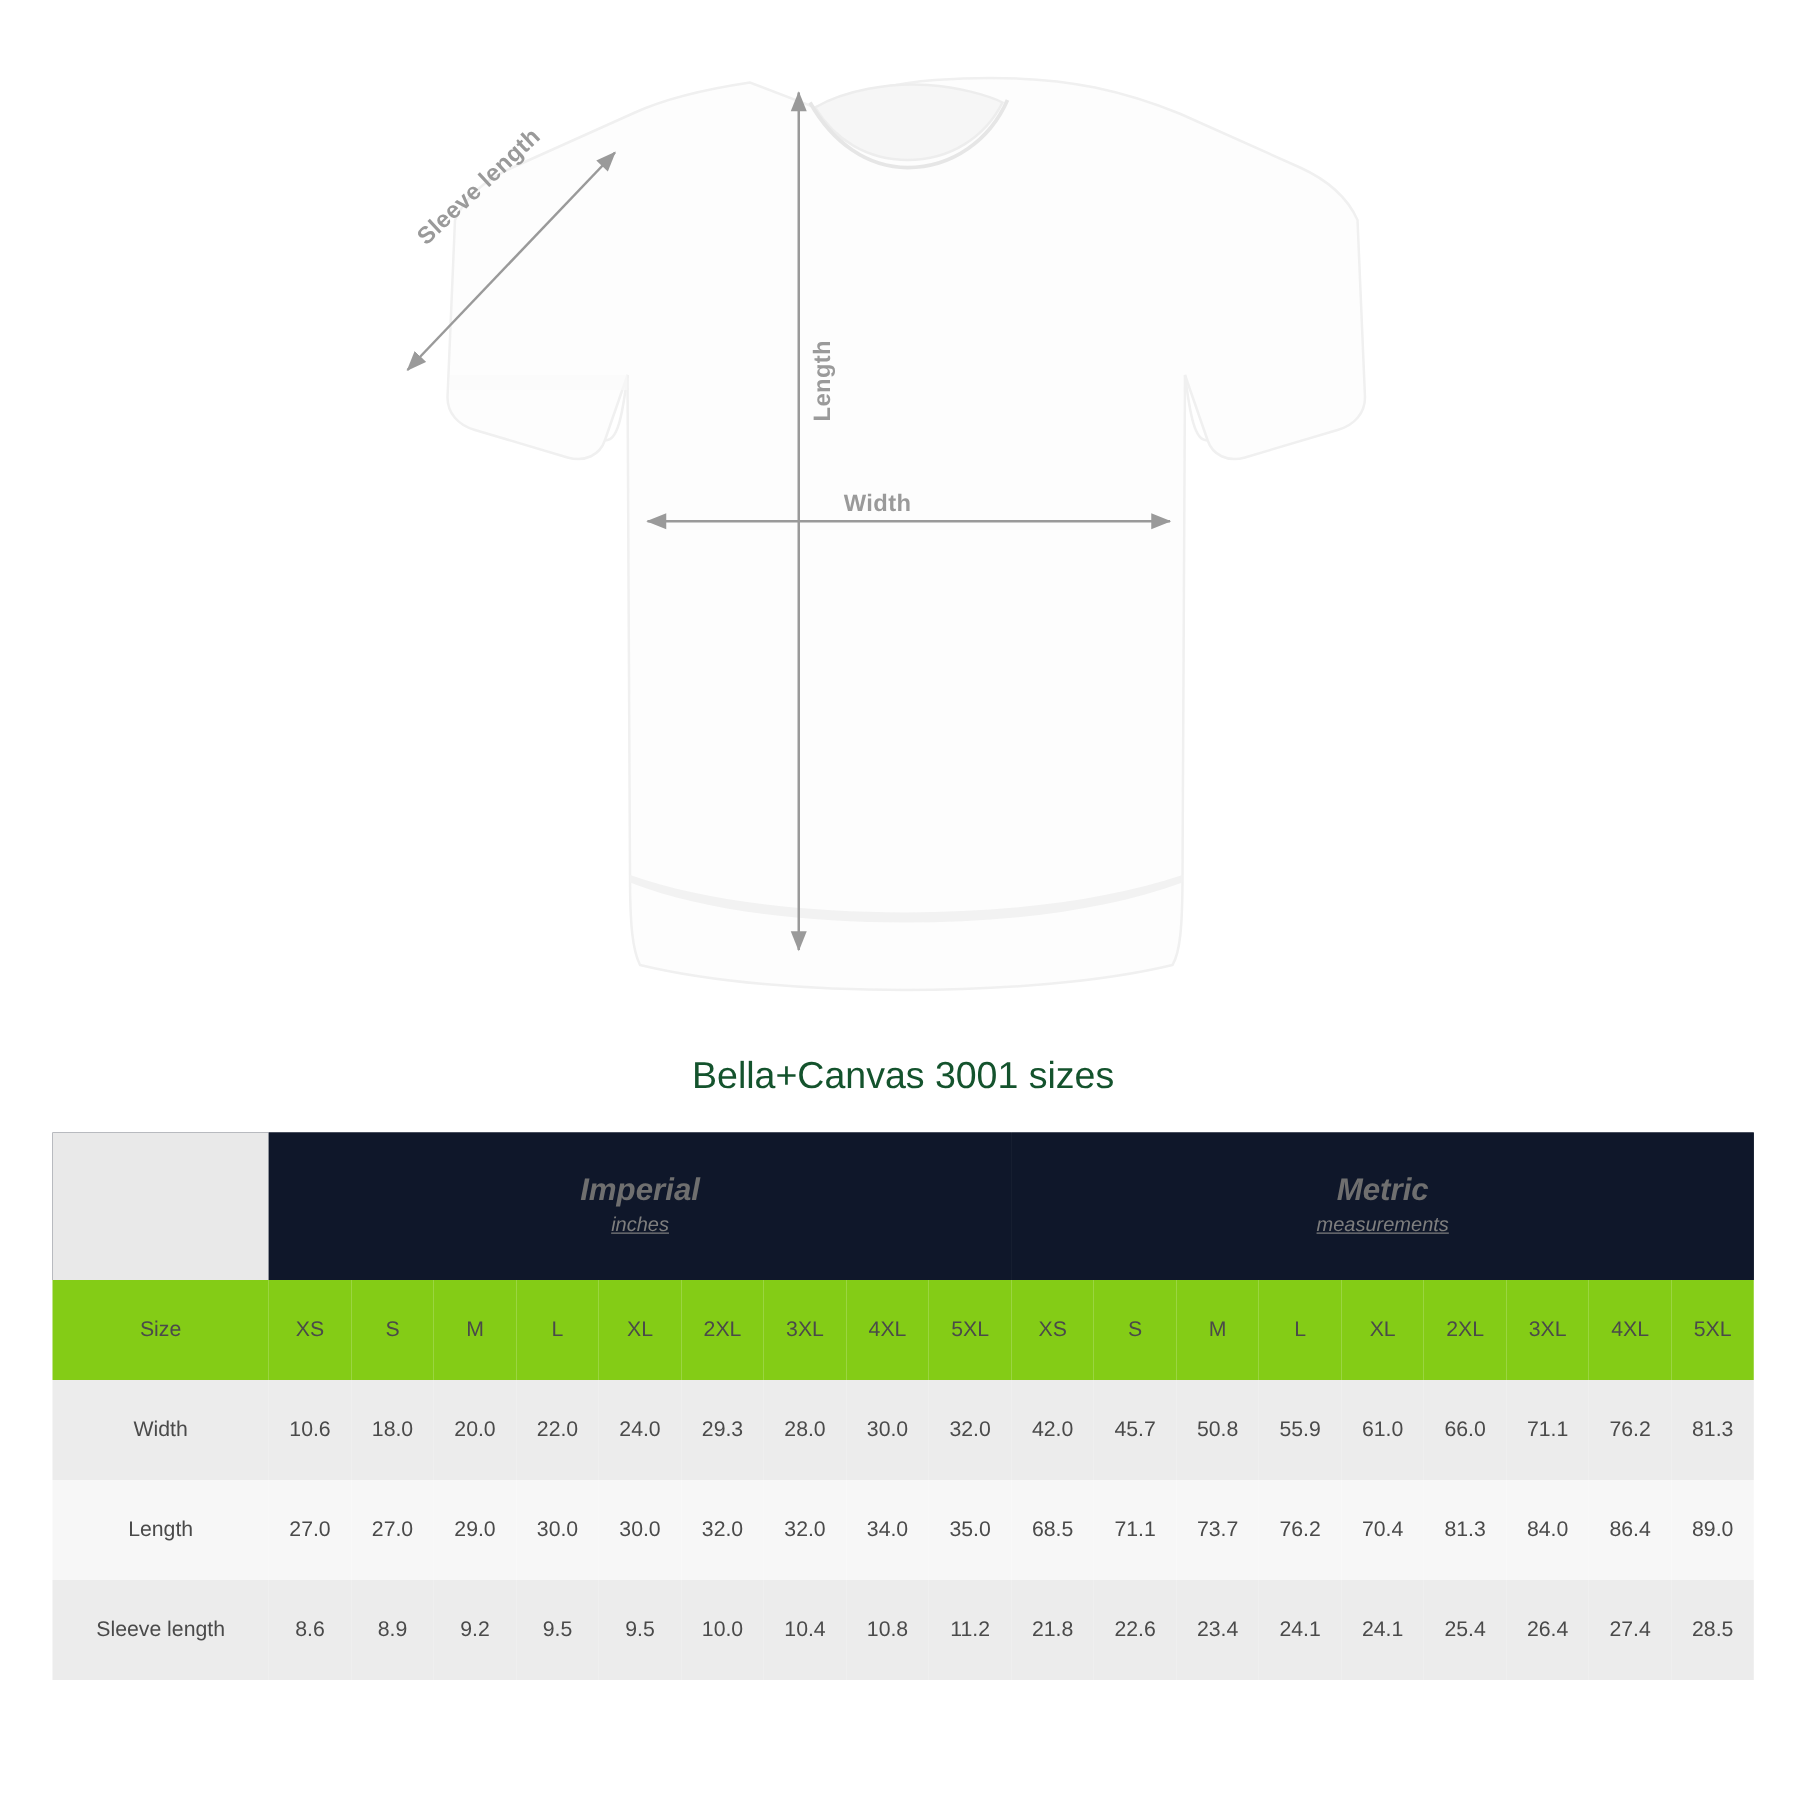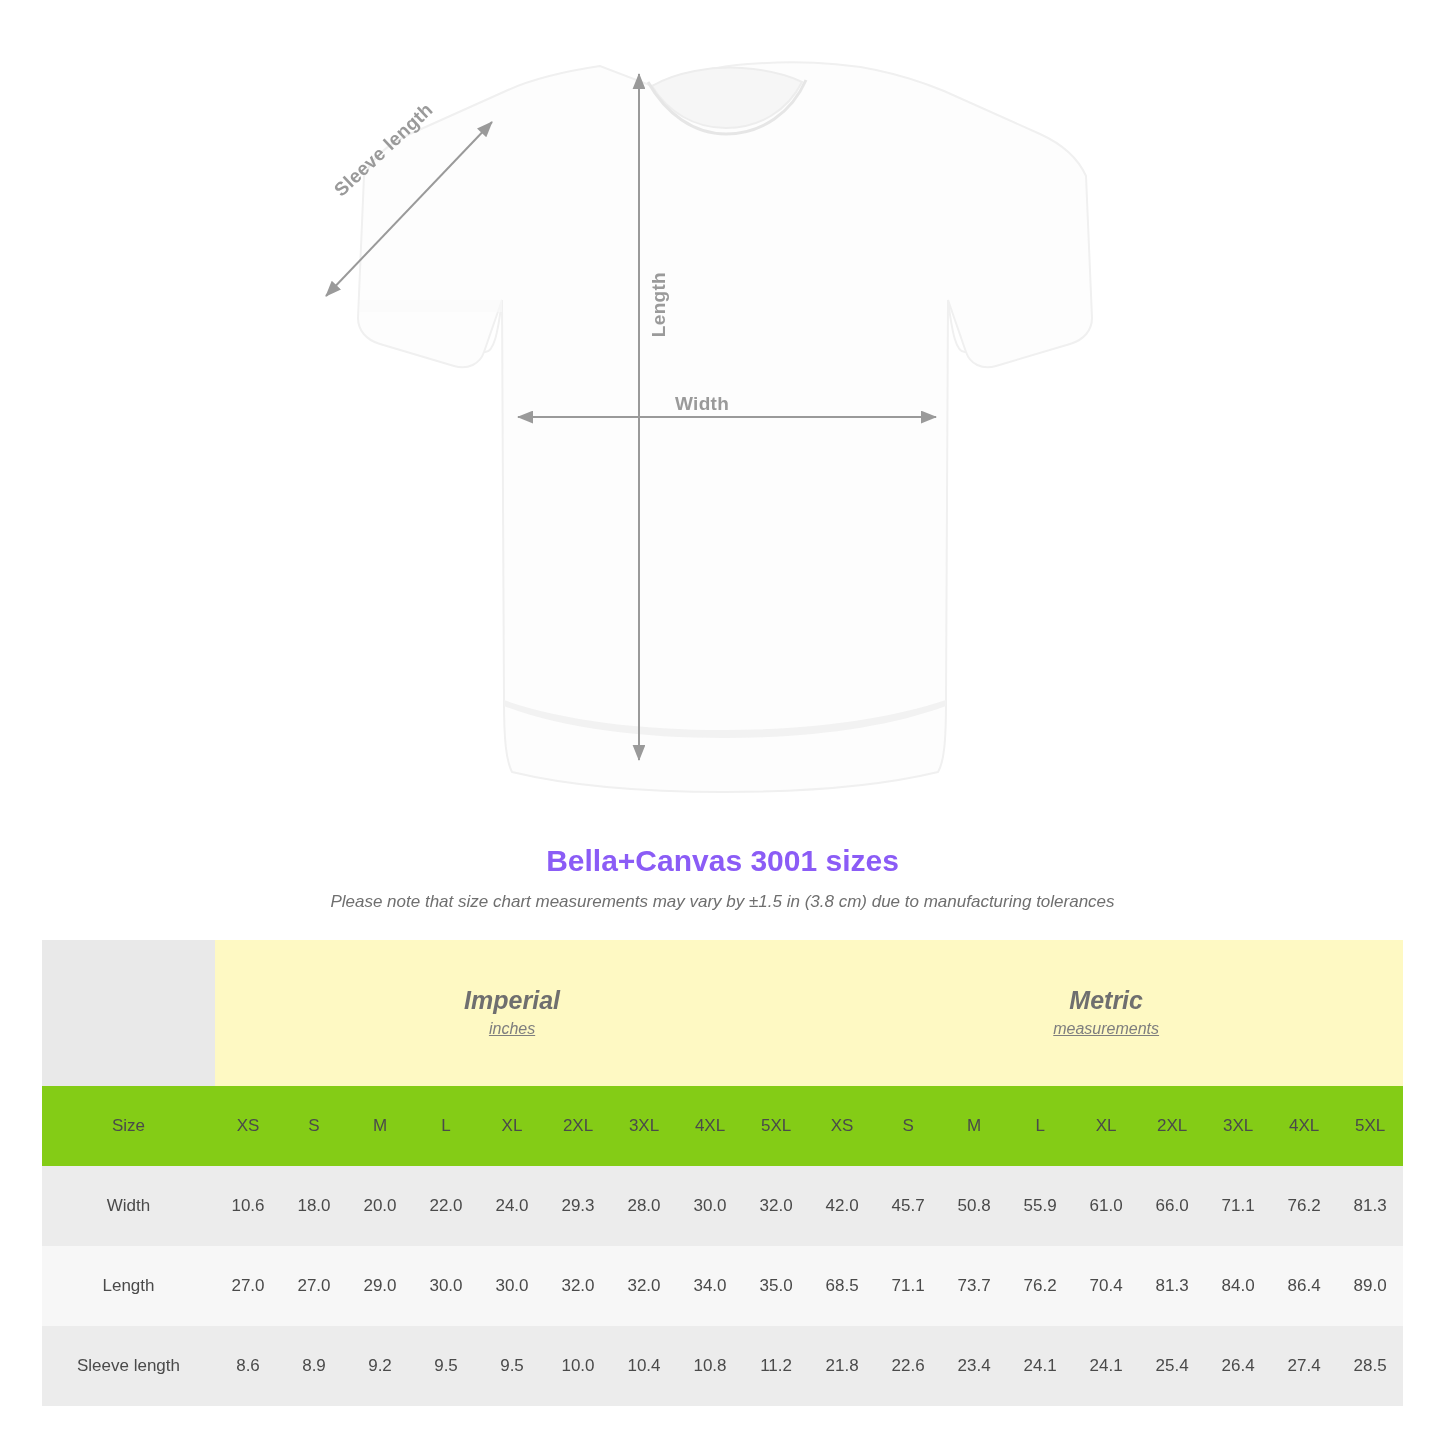--- a/index.html
+++ b/index.html
@@ -53,22 +53,22 @@
     top: 393px;
   }
 
   
   .titleblock {
     text-align: center;
     margin-top: 24px;
   }
   .chart-title {
     font-size: 30px;
-    font-weight: bold;
-    color: #8b5cf6;
+    font-weight: normal;
+    color: #14532d;
     margin: 0 0 14px 0;
   }
   .chart-note {
     font-size: 17px;
     font-style: italic;
     color: #6f6f6f;
     margin: 0;
   }
 
   
@@ -84,22 +84,22 @@
     text-align: center;
     vertical-align: middle;
     font-size: 17px;
     color: #4a4a4a;
     font-weight: normal;
     padding: 0;
     height: 80px;
     border: none;
   }
   .unit-head {
-    background: #fef9c3;
-    height: 146px;
+    background: #0f172a;
+    height: 118px;
   }
   .unit-head .unit-name {
     font-size: 25px;
     font-style: italic;
     font-weight: bold;
     color: #6f6f6f;
     line-height: 1.25;
   }
   .unit-head .unit-sub {
     font-size: 16px;
@@ -185,21 +185,20 @@
     <line x1="518" y1="417" x2="936" y2="417" stroke="#9a9a9a" stroke-width="2" marker-start="url(#arrowStart)" marker-end="url(#arrowEnd)"></line>
   </svg>
 
   <div class="dim-label label-sleeve">Sleeve length</div>
   <div class="dim-label label-length">Length</div>
   <div class="dim-label label-width">Width</div>
 </div>
 
 <div class="titleblock">
   <h1 class="chart-title">Bella+Canvas 3001 sizes</h1>
-  <p class="chart-note">Please note that size chart measurements may vary by ±1.5 in (3.8 cm) due to manufacturing tolerances</p>
 </div>
 
 <div class="table-wrap">
   <table class="size-table">
     <colgroup>
       <col style="width:173px">
       <col span="18" style="width:66px">
     </colgroup>
     <tbody id="table-body">
         <tr class="unit-head">

